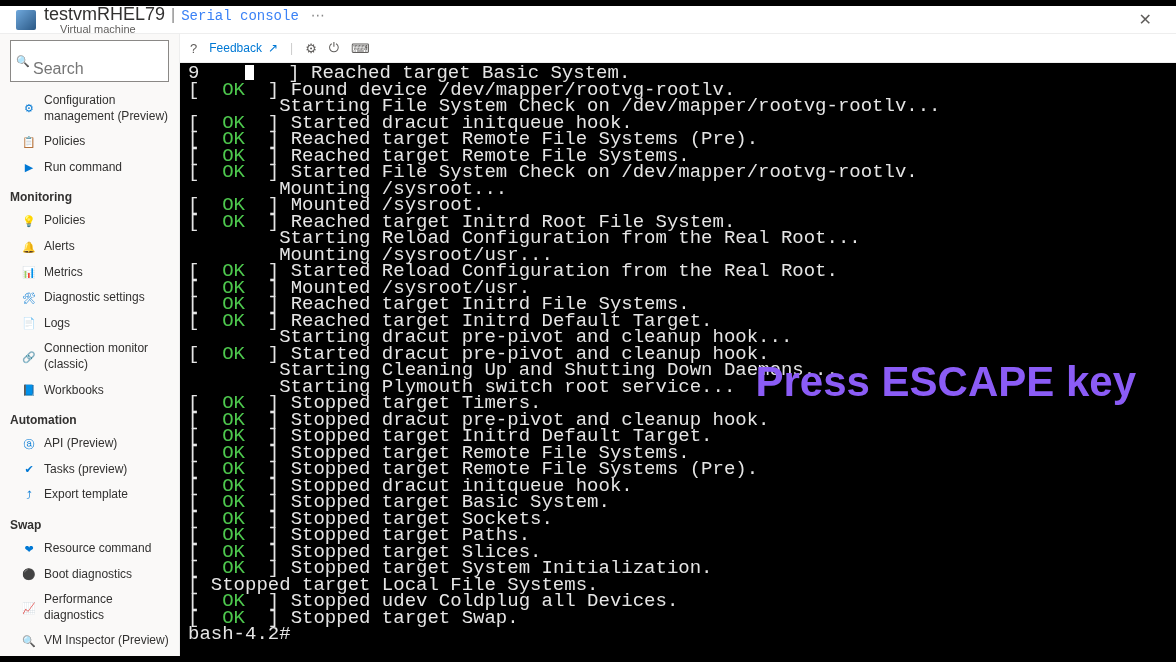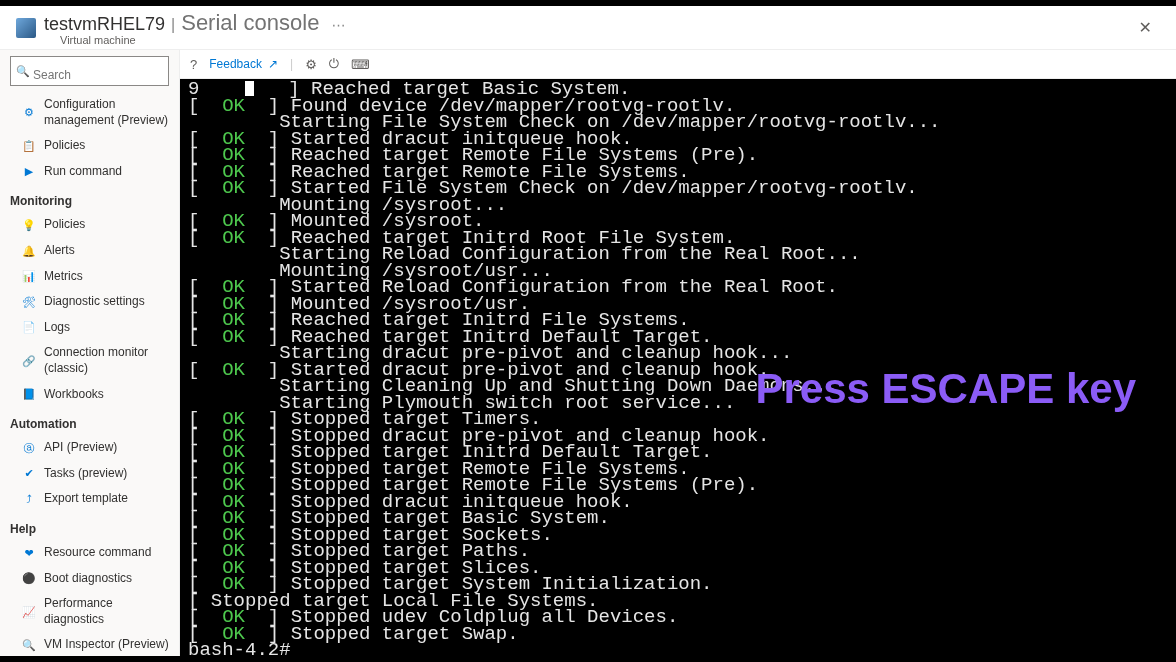--- a/index.html
+++ b/index.html
@@ -1,31 +1,31 @@
 <!DOCTYPE html>
 <html><head>
 <meta charset="utf-8">
 <style>
 * { margin: 0; padding: 0; box-sizing: border-box; }
 body { font-family: "Segoe UI", sans-serif; background: #fff; width: 1176px; height: 662px; overflow: hidden; display: flex; flex-direction: column; }
 .top-strip { height: 6px; background: #000; }
-.header { display: flex; align-items: center; padding: 8px 16px; border-bottom: 1px solid #eee; height: 44px; }
+.header { display: flex; align-items: center; padding: 8px 16px; border-bottom: 1px solid #eee; height: 28px; }
 .vm-icon { width: 20px; height: 20px; background: linear-gradient(135deg, #6fa8dc, #2a5885); border-radius: 2px; margin-right: 8px; flex-shrink: 0; }
 .header-title { font-size: 18px; color: #323130; }
 .header-divider { color: #888; margin: 0 6px; }
-.header-sub { color: #737373; font-size: 22px; }
+.header-sub { color: #3b82f6; font-size: 14px; font-family: Liberation Mono, monospace; }
 .vm-subtitle { font-size: 11px; color: #605e5c; margin-left: 16px; margin-top: -2px; }
 .header-text { display: flex; flex-direction: column; }
 .header-line1 { display: flex; align-items: baseline; }
 .more-dots { color: #888; margin-left: 12px; font-size: 14px; }
 .close-x { margin-left: auto; font-size: 16px; color: #605e5c; cursor: pointer; padding: 4px 8px; }
 .body { display: flex; flex: 1; overflow: hidden; }
 .sidebar { width: 180px; border-right: 1px solid #eee; overflow-y: auto; background: #faf9f8; font-size: 12px; }
 .search-box { margin: 6px 10px; }
-.search-box input { width: 100%; padding: 11px 6px 3px 22px; border: 1px solid #8a8886; font-size: 12px; outline: none; }
+.search-box input { width: 100%; padding: 19px 6px 3px 22px; border: 1px solid #8a8886; font-size: 16px; outline: none; }
 .search-wrap { position: relative; }
 .search-icon { position: absolute; left: 6px; top: 50%; transform: translateY(-50%); font-size: 11px; color: #605e5c; }
 .side-item { display: flex; align-items: center; padding: 5px 10px 5px 22px; color: #323130; cursor: pointer; line-height: 1.3; }
 .side-icon { width: 14px; height: 14px; margin-right: 8px; flex-shrink: 0; display: inline-flex; align-items: center; justify-content: center; font-size: 11px; color: #0078d4; }
 .side-header { padding: 10px 14px 4px 10px; font-size: 12px; font-weight: 600; color: #323130; }
 .main { flex: 1; display: flex; flex-direction: column; overflow: hidden; position: relative; }
 .toolbar { display: flex; align-items: center; padding: 6px 10px; font-size: 12px; color: #605e5c; gap: 12px; border-bottom: 1px solid #eee; }
 .toolbar-icon { cursor: pointer; color: #605e5c; font-size: 13px; }
 .feedback-link { color: #0078d4; cursor: pointer; display: inline-flex; align-items: center; gap: 6px; }
 .console { flex: 1; background: #000; color: #e5e5e5; font-family: "Consolas", "Courier New", monospace; font-size: 19px; line-height: 16.5px; padding: 2px 8px; white-space: pre; overflow: hidden; position: relative; }
@@ -109,21 +109,21 @@
           <span>API (Preview)</span>
         </div>
         <div class="side-item">
           <span class="side-icon">✔</span>
           <span>Tasks (preview)</span>
         </div>
         <div class="side-item">
           <span class="side-icon">⤴</span>
           <span>Export template</span>
         </div>
-        <div class="side-header">Help</div>
+        <div class="side-header">Swap</div>
         <div class="side-item">
           <span class="side-icon">❤</span>
           <span>Resource command</span>
         </div>
         <div class="side-item">
           <span class="side-icon">⚫</span>
           <span>Boot diagnostics</span>
         </div>
         <div class="side-item">
           <span class="side-icon">📈</span>

